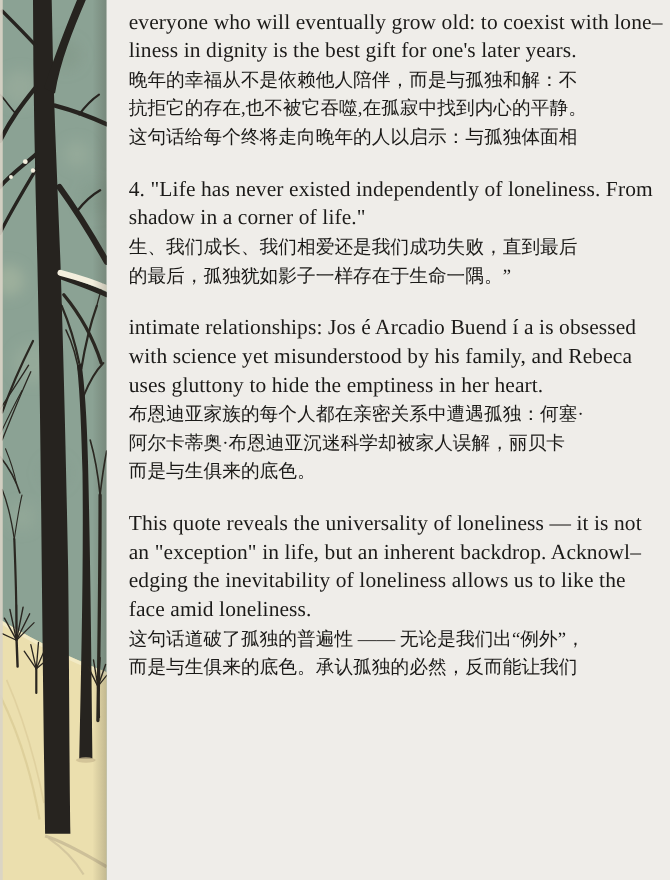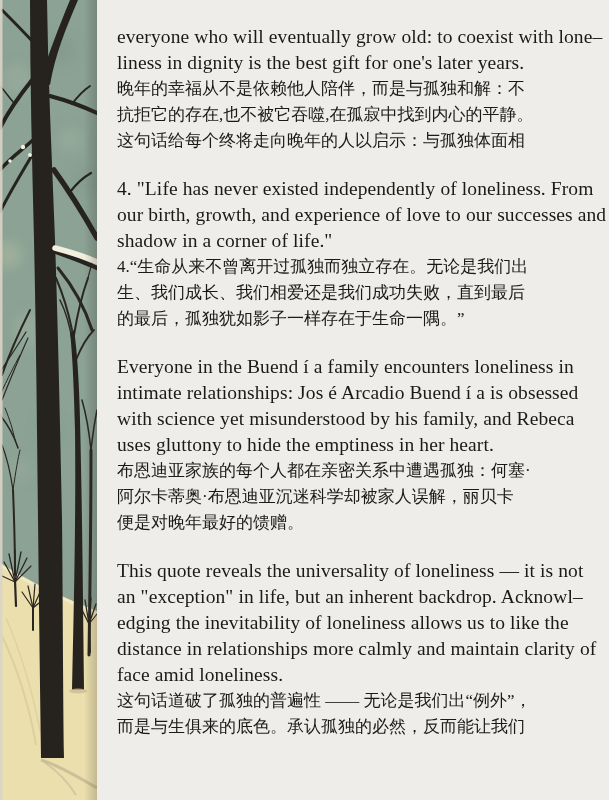--- a/index.html
+++ b/index.html
@@ -13,21 +13,21 @@
   .illustration {
     position: absolute;
     left: 0; top: 0;
     width: 97px; height: 800px;
   }
   .illustration svg { display: block; width: 97px; height: 800px; }
   .text-col {
     position: absolute;
     left: 117px; top: 0;
     width: 486px; height: 800px;
-    padding-top: 24px;
+    padding-top: 8px;
     color: #1b1a18;
   }
   .para { margin-bottom: 22px; }
   .para:last-child { margin-bottom: 0; }
   .line {
     line-height: 26px;
     white-space: nowrap;
     letter-spacing: 0.1px;
   }
   .line.en { font-size: 19.5px; }
@@ -155,37 +155,33 @@
 <div class="text-col">
   <div class="para">
     <div class="line en">everyone who will eventually grow old: to coexist with lone–</div>
     <div class="line en">liness in dignity is the best gift for one's later years.</div>
     <div class="line zh">晚年的幸福从不是依赖他人陪伴，而是与孤独和解：不</div>
     <div class="line zh">抗拒它的存在,也不被它吞噬,在孤寂中找到内心的平静。</div>
     <div class="line zh">这句话给每个终将走向晚年的人以启示：与孤独体面相</div>
   </div>
   <div class="para">
     <div class="line en">4. "Life has never existed independently of loneliness. From</div>
-    <div class="line en">our birth, growth, and experience of love to our successes and</div>
     <div class="line en">shadow in a corner of life."</div>
-    <div class="line zh">4.“生命从来不曾离开过孤独而独立存在。无论是我们出</div>
     <div class="line zh">生、我们成长、我们相爱还是我们成功失败，直到最后</div>
     <div class="line zh">的最后，孤独犹如影子一样存在于生命一隅。”</div>
   </div>
   <div class="para">
-    <div class="line en">Everyone in the Buend í a family encounters loneliness in</div>
     <div class="line en">intimate relationships: Jos é  Arcadio Buend í a is obsessed</div>
     <div class="line en">with science yet misunderstood by his family, and Rebeca</div>
     <div class="line en">uses gluttony to hide the emptiness in her heart.</div>
     <div class="line zh">布恩迪亚家族的每个人都在亲密关系中遭遇孤独：何塞·</div>
     <div class="line zh">阿尔卡蒂奥·布恩迪亚沉迷科学却被家人误解，丽贝卡</div>
-    <div class="line zh">便是对晚年最好的馈赠。</div>
+    <div class="line zh">而是与生俱来的底色。</div>
   </div>
   <div class="para">
     <div class="line en">This quote reveals the universality of loneliness — it is not</div>
     <div class="line en">an "exception" in life, but an inherent backdrop. Acknowl–</div>
     <div class="line en">edging the inevitability of loneliness allows us to like the</div>
-    <div class="line en">distance in relationships more calmly and maintain clarity of</div>
     <div class="line en">face amid loneliness.</div>
     <div class="line zh">这句话道破了孤独的普遍性 —— 无论是我们出“例外”，</div>
     <div class="line zh">而是与生俱来的底色。承认孤独的必然，反而能让我们</div>
   </div>
 </div>
 
 </body></html>

